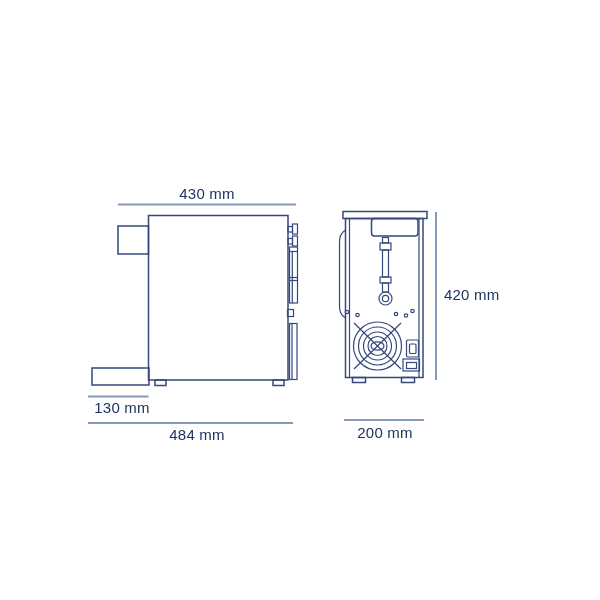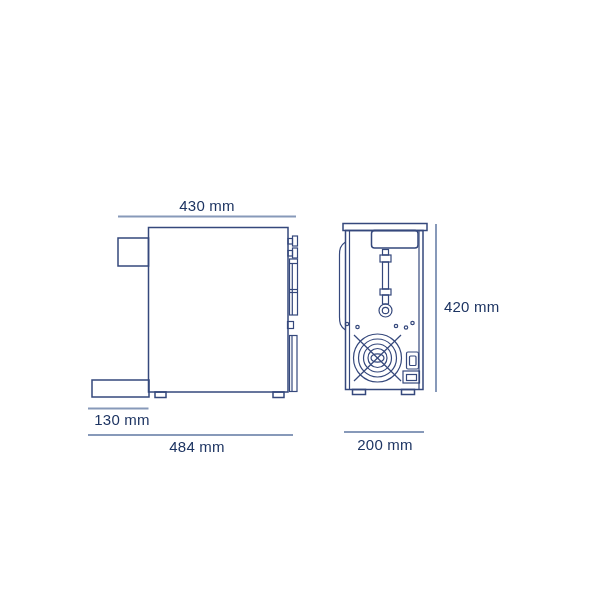--- a/index.html
+++ b/index.html
@@ -9,21 +9,20 @@
     height: 600px;
     background: var(--background, #ffffff);
     font-family: "Liberation Sans", sans-serif;
     overflow: hidden;
   }
   .stage {
     position: relative;
     width: 600px;
     height: 432px;
     background: var(--background, #ffffff);
-    margin-top: 12px;
   }
   svg { display: block; }
   .ol {
     stroke: var(--outline, #35487c);
     fill: none;
     stroke-width: 1.5;
     stroke-linejoin: miter;
     stroke-linecap: square;
   }
   .ol-thin {

